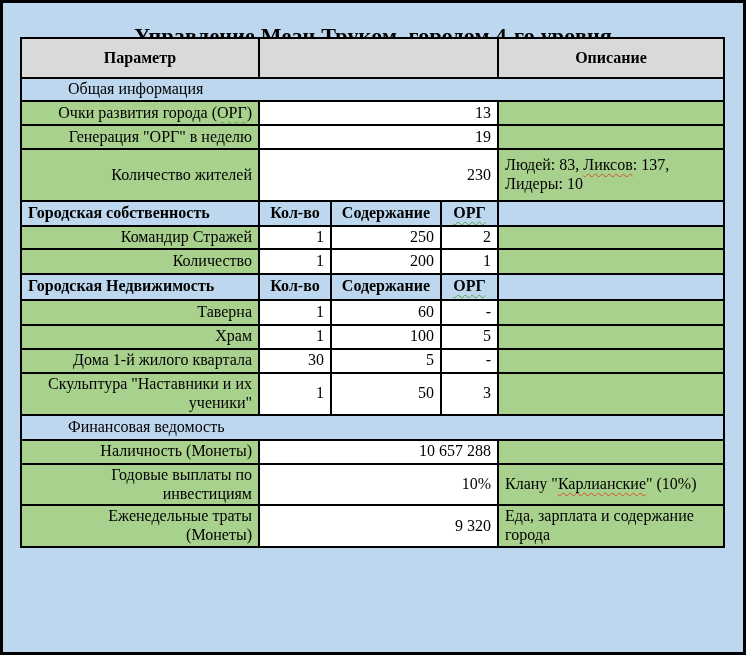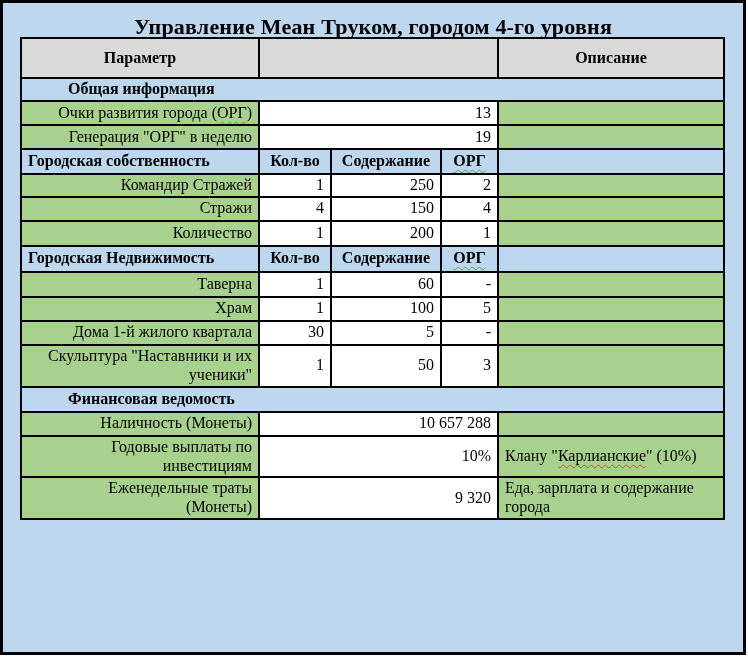--- a/index.html
+++ b/index.html
@@ -11,21 +11,21 @@
     overflow:hidden;
   }
   .panel {
     position:absolute; left:0; top:0;
     width:746px; height:655px;
     box-sizing:border-box;
     background:var(--panel_blue, #bdd7ee);
     border:3px solid #000;
   }
   .doc-title {
-    position:absolute; left:0; top:11px; width:100%;
+    position:absolute; left:0; top:20px; width:100%;
     text-align:center;
     font-size:22px; font-weight:bold;
     letter-spacing:0.2px;
     white-space:nowrap;
   }
   table.city {
     position:absolute; left:17px; top:34px;
     border-collapse:collapse;
     table-layout:fixed;
     width:703px;
@@ -38,21 +38,21 @@
     vertical-align:middle;
     overflow:hidden;
   }
   tr.head td {
     background:var(--head_gray, #d9d9d9);
     font-weight:bold;
     text-align:center;
   }
   tr.sec td {
     background:var(--panel_blue, #bdd7ee);
-    font-weight:bold;
+    font-weight:normal;
     text-align:left;
     padding-left:46px;
   }
   tr.subhead td {
     background:var(--panel_blue, #bdd7ee);
     font-weight:bold;
   }
   tr.subhead td.sh-label { text-align:left; }
   tr.subhead td.c { text-align:center; }
   td.lbl {
@@ -109,42 +109,41 @@
       <tr style="height:24px">
         <td class="lbl"><span>Очки развития города (</span><span class="sq-green">ОРГ</span><span>)</span></td>
         <td class="val" colspan="3">13</td>
         <td class="desc"></td>
       </tr>
       <tr style="height:24px">
         <td class="lbl"><span>Генерация "ОРГ" в неделю</span></td>
         <td class="val" colspan="3">19</td>
         <td class="desc"></td>
       </tr>
+      <tr style="height:52px">
+        <td class="lbl"><span>Количество жителей</span></td>
+        <td class="val" colspan="3">230</td>
+        <td class="desc"><span>Людей: 83, </span><span class="sq-red">Ликсов</span><span>: 137,
+Лидеры: 10</span></td>
+      </tr>
 
       <tr class="subhead" style="height:25px">
         <td class="sh-label">Городская собственность</td>
         <td class="c">Кол-во</td>
         <td class="c">Содержание</td>
         <td class="c"><span class="sq-green">ОРГ</span></td>
         <td></td>
       </tr>
       <tr style="height:19px">
         <td class="lbl">Командир Стражей</td>
         <td class="val">1</td>
         <td class="val">250</td>
         <td class="val">2</td>
         <td class="desc"></td>
       </tr>
-      <tr style="height:24px">
-        <td class="lbl">Стражи</td>
-        <td class="val">4</td>
-        <td class="val">150</td>
-        <td class="val">4</td>
-        <td class="desc"></td>
-      </tr>
       <tr style="height:25px">
         <td class="lbl">Количество</td>
         <td class="val">1</td>
         <td class="val">200</td>
         <td class="val">1</td>
         <td class="desc"></td>
       </tr>
 
       <tr class="subhead" style="height:26px">
         <td class="sh-label">Городская Недвижимость</td>

